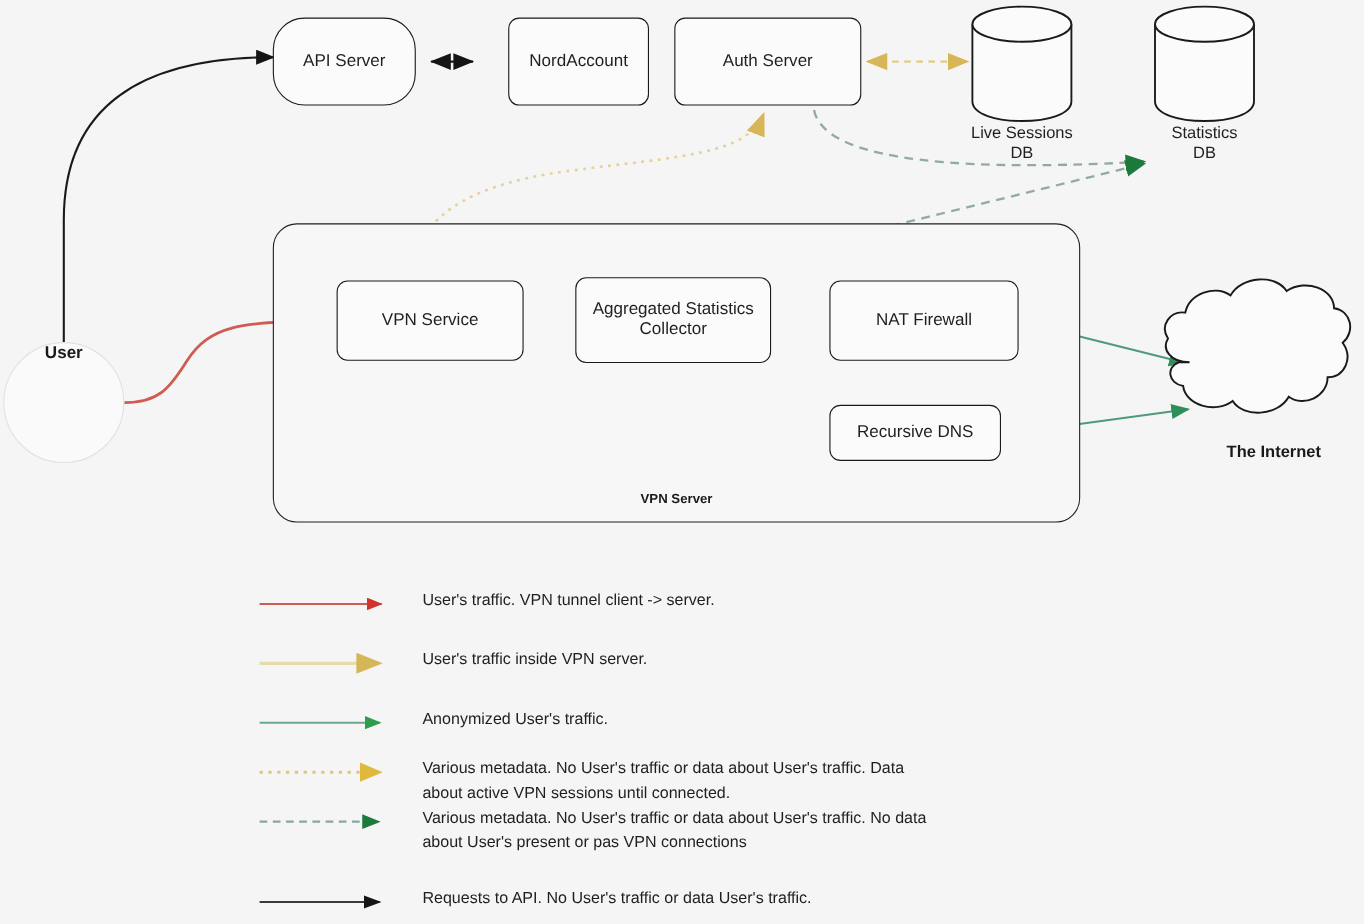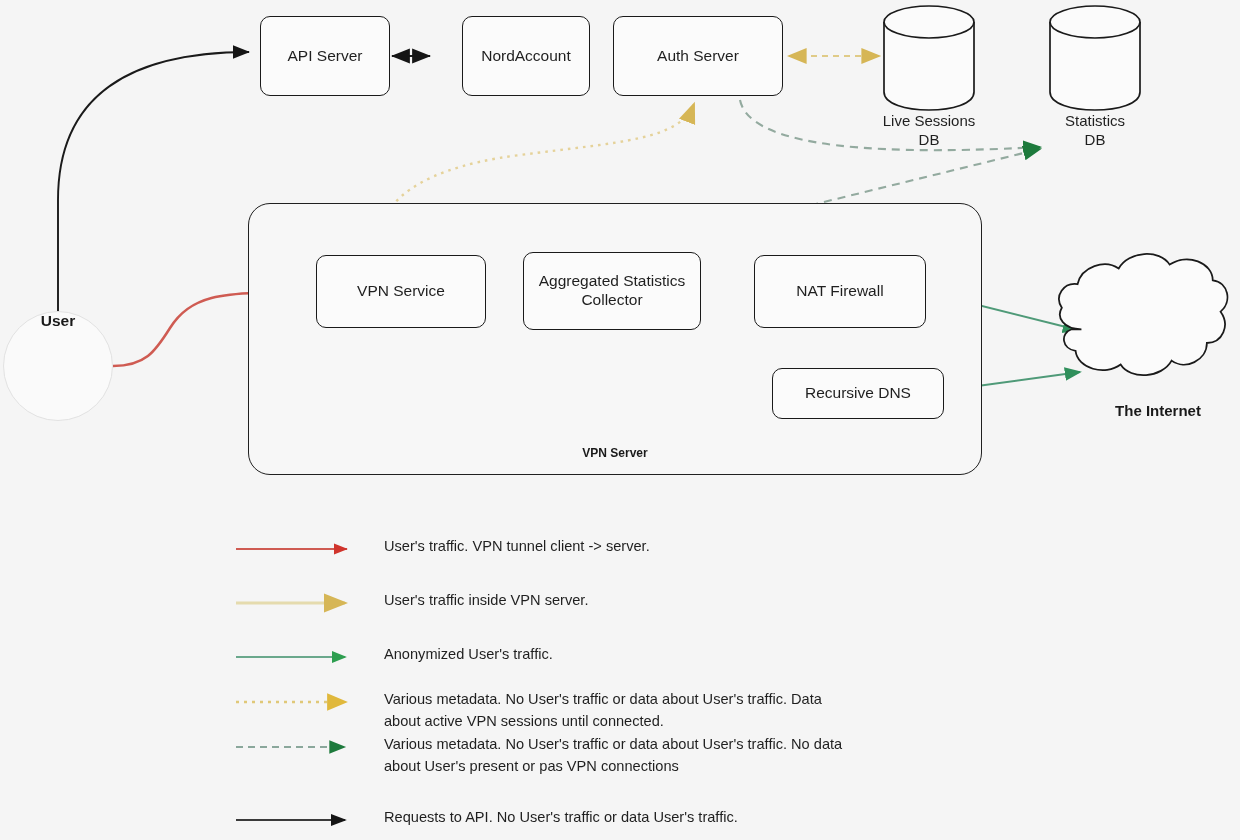--- a/index.html
+++ b/index.html
@@ -224,52 +224,52 @@
                C 1186,380 1154,382 1144,366
                C 1128,378 1100,370 1098,352
                C 1084,350 1082,334 1094,330 Z" fill="#fbfbfb" stroke="#1a1a1a" stroke-width="1.8" transform="translate(-24,0) scale(0.98) translate(24,6)"></path>
     </g>
   </svg>
 
   <div id="user-node">
     <span>User</span>
   </div>
 
-  <div class="node" style="left:260px; top:16px; width:130px; height:80px;">
+  <div class="node" style="left:248px; top:16px; width:130px; height:80px;border-radius:29px;">
     <span class="node-label">API Server</span>
   </div>
 
   <div class="node" style="left:434px; top:16px; width:128px; height:80px;margin-left:28px;">
     <span class="node-label">NordAccount</span>
   </div>
 
   <div class="node" style="left:613px; top:16px; width:170px; height:80px;">
     <span class="node-label">Auth Server</span>
   </div>
 
   <div class="db-label" style="left:854px; top:112px; width:150px;">Live Sessions
 DB</div>
 
   <div class="db-label" style="left:1020px; top:112px; width:150px;">Statistics
 DB</div>
 
-  <div class="node" style="left:316px; top:255px; width:170px; height:73px;">
+  <div class="node" style="left:306px; top:255px; width:170px; height:73px;">
     <span class="node-label">VPN Service</span>
   </div>
 
   <div class="node" style="left:523px; top:252px; width:178px; height:78px;">
     <span class="node-label">Aggregated Statistics
 Collector</span>
   </div>
 
   <div class="node" style="left:754px; top:255px; width:172px; height:73px;">
     <span class="node-label">NAT Firewall</span>
   </div>
 
-  <div class="node" style="left:754px; top:368px; width:172px; height:51px;margin-left:18px;">
+  <div class="node" style="left:754px; top:368px; width:156px; height:51px;">
     <span class="node-label">Recursive DNS</span>
   </div>
 
   <div id="internet-label">The Internet</div>
 
   <div id="legend">
 
     <div class="legend-row" style="top:14px;">
       <svg class="legend-sample" viewBox="0 0 130 20">
         <defs>

